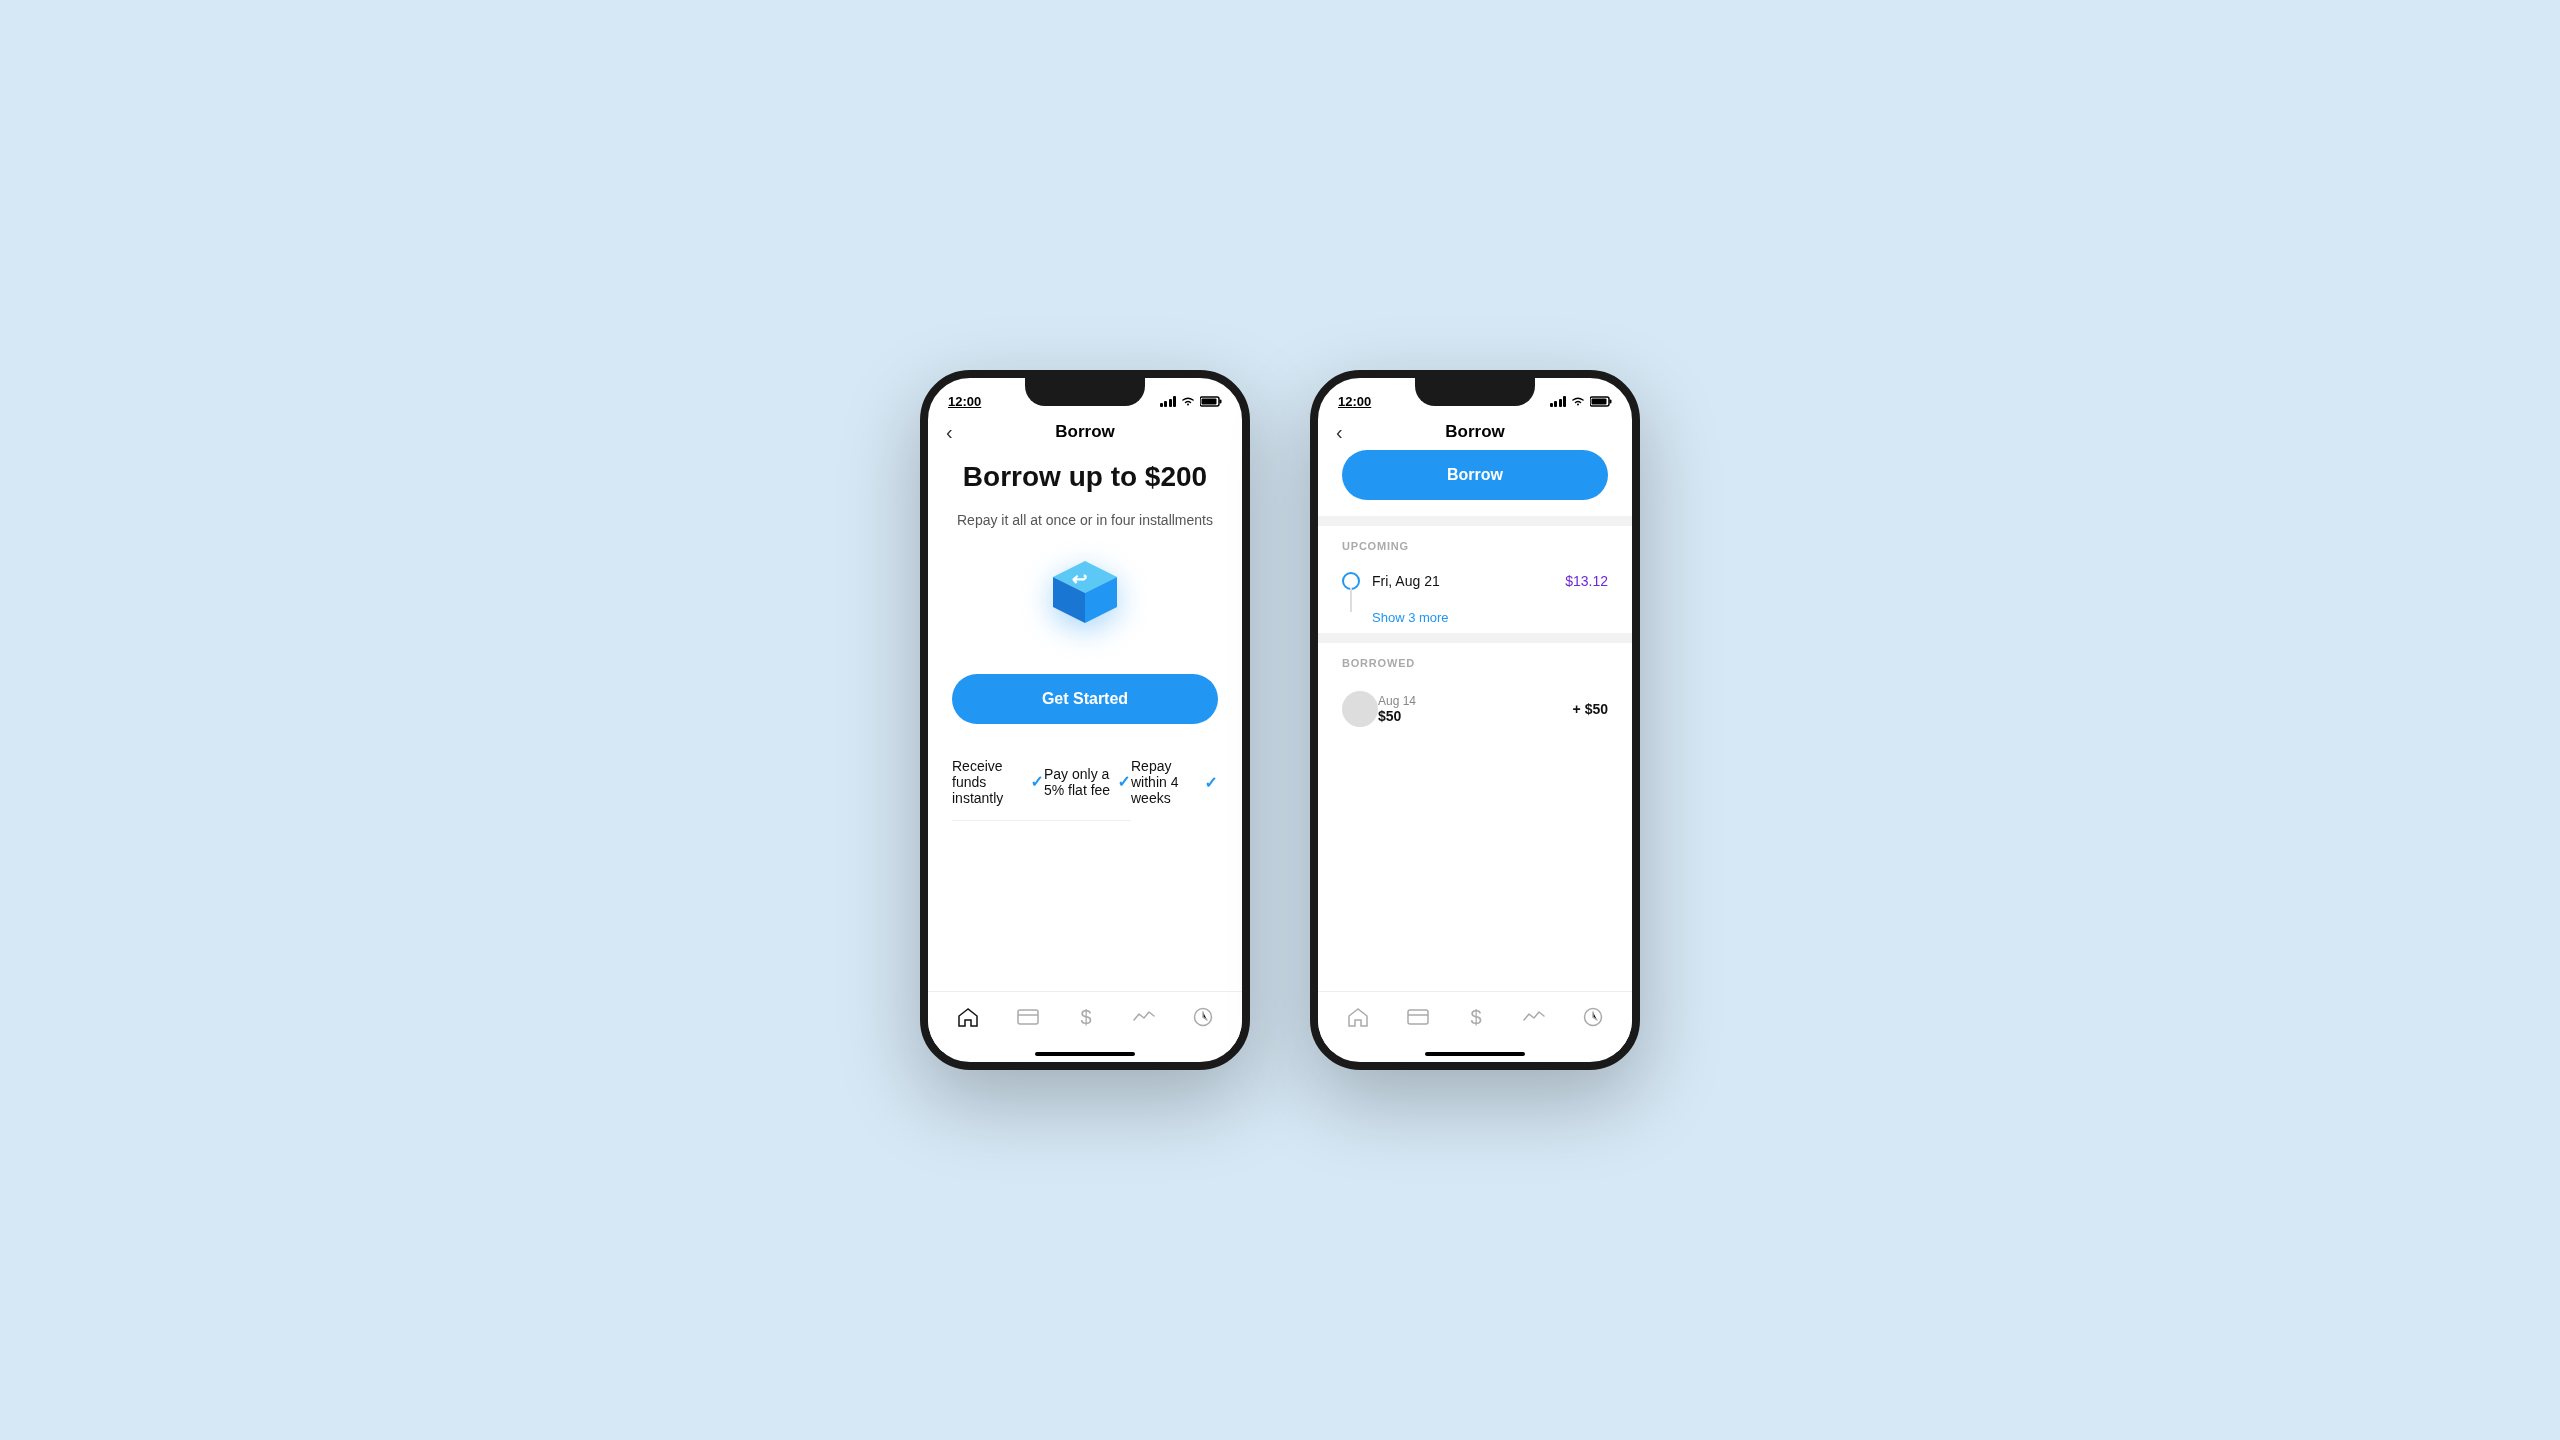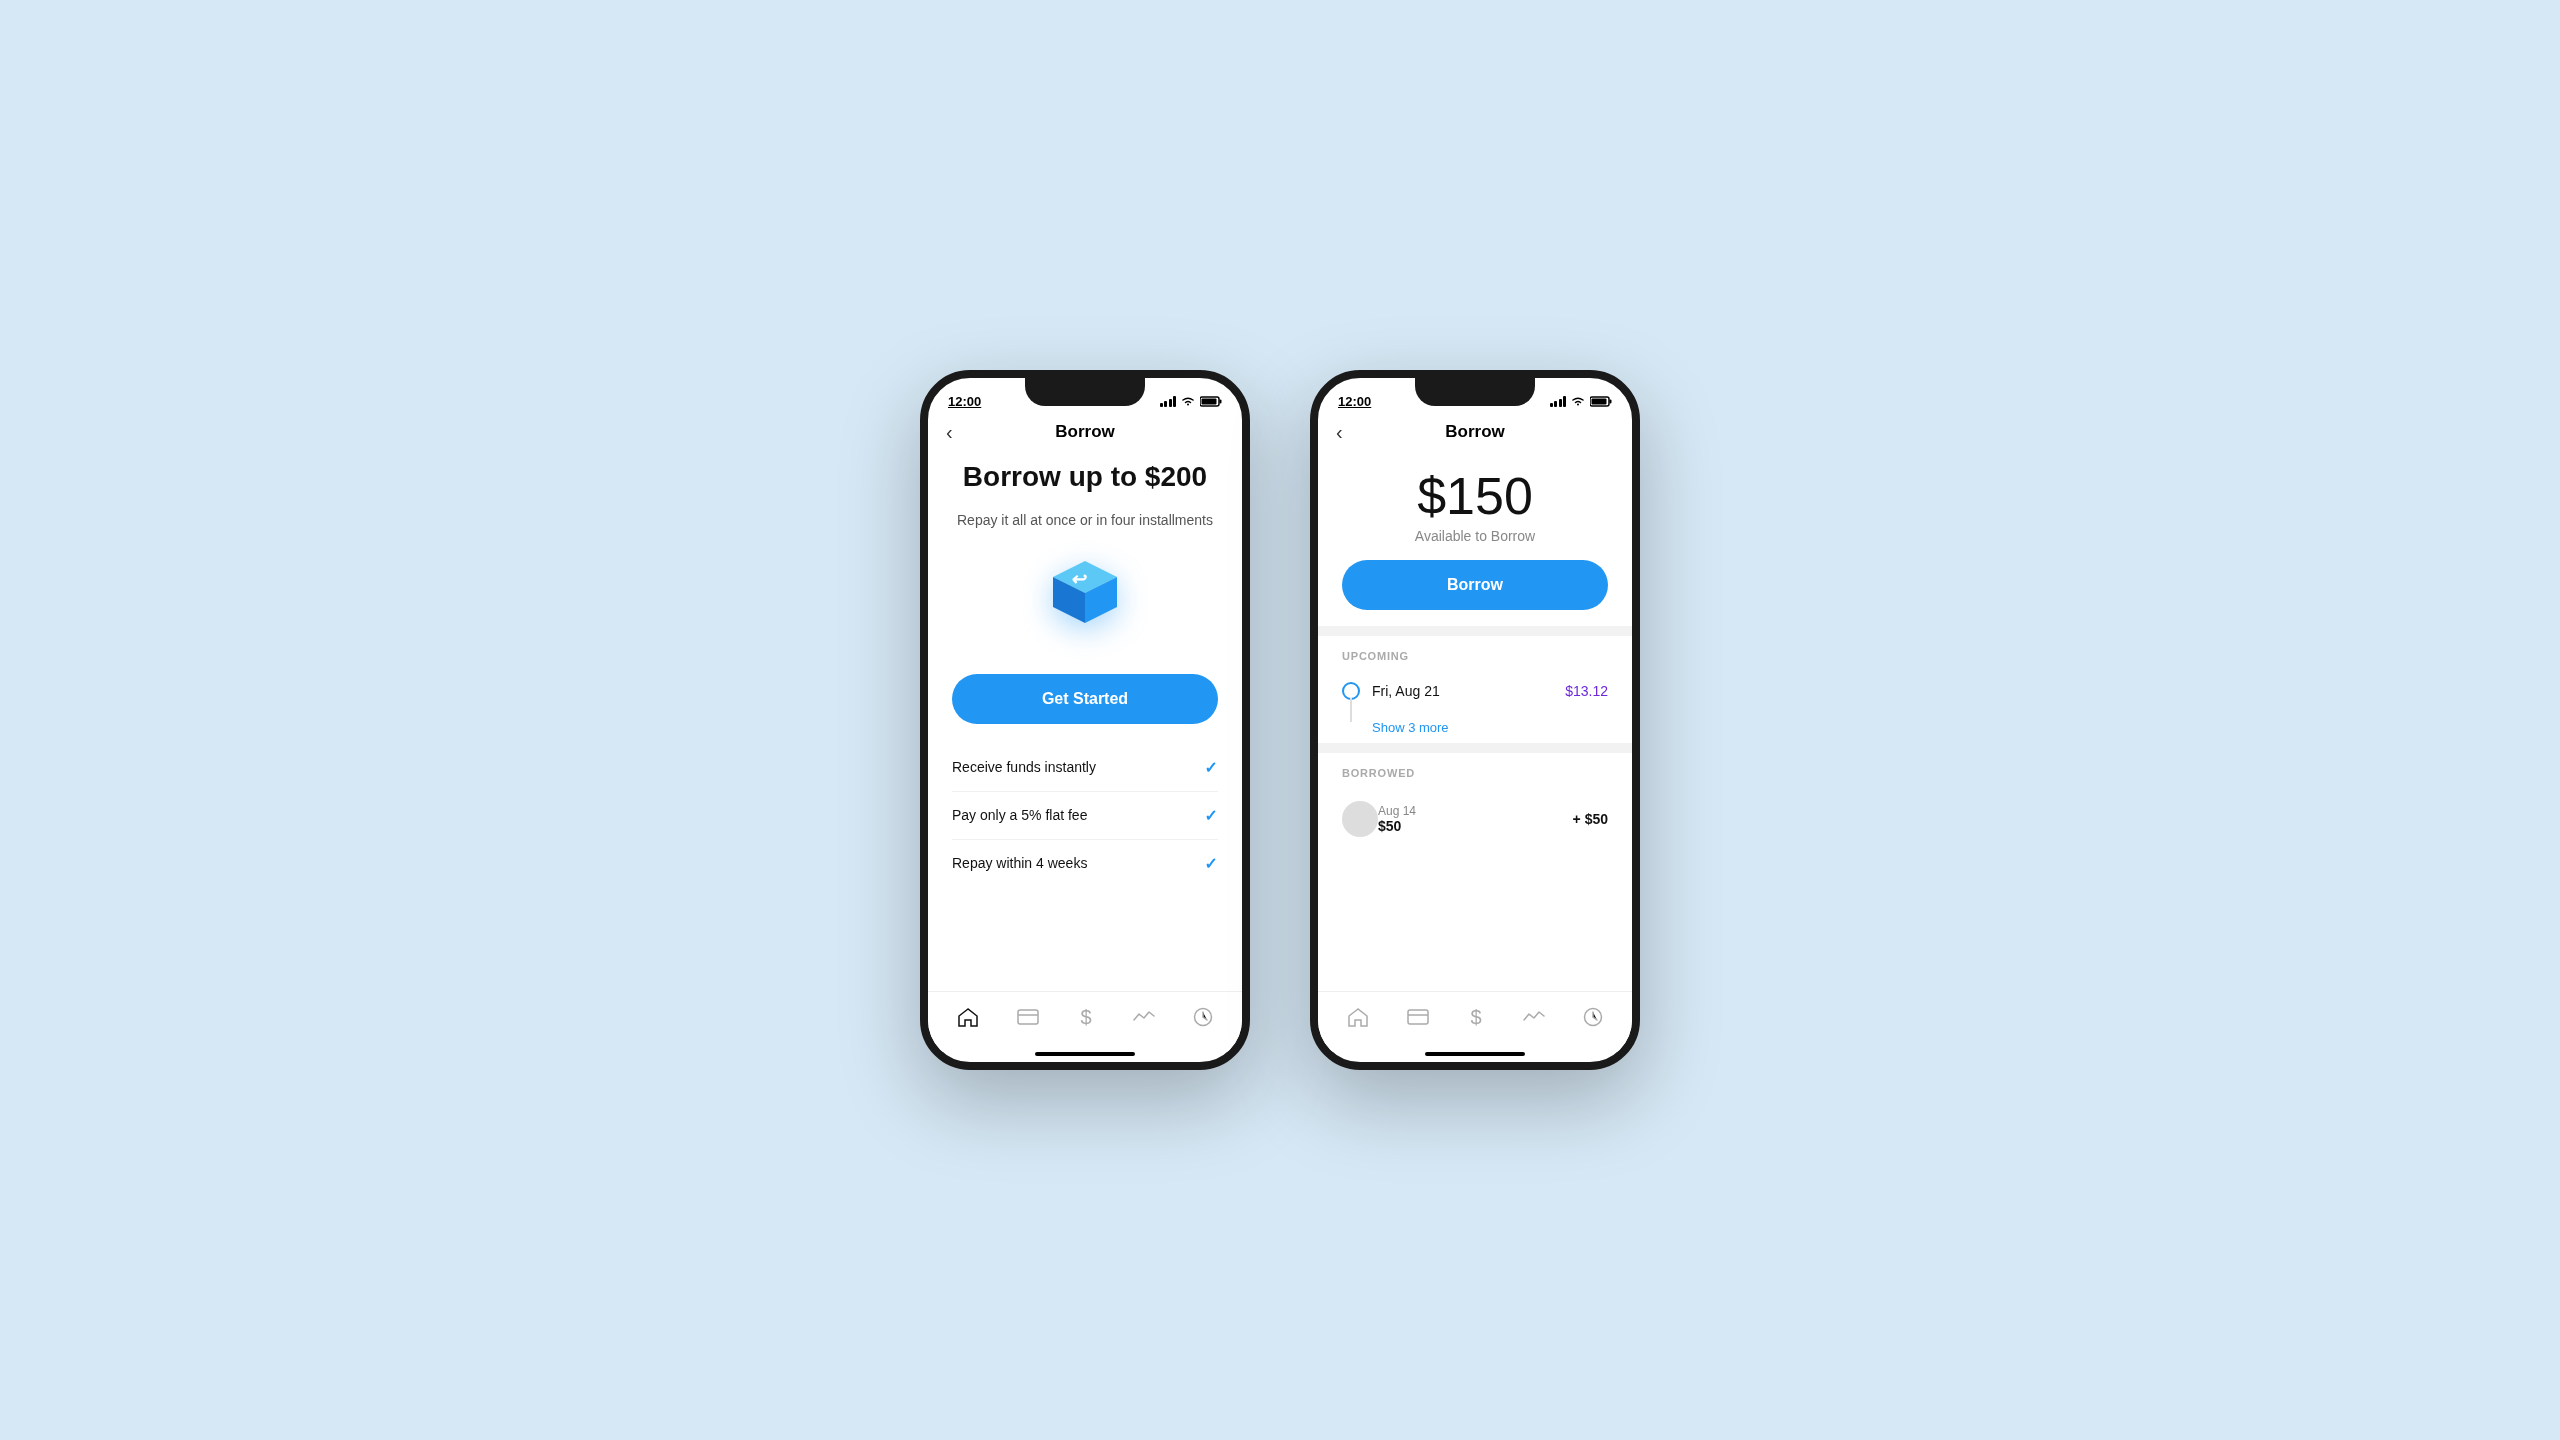--- a/index.html
+++ b/index.html
@@ -158,21 +158,21 @@
       font-size: 16px;
       font-weight: 600;
       cursor: pointer;
       margin-bottom: 20px;
     }
 
     
     .feature-list {
       width: 100%;
       display: flex;
-      flex-direction: column;
+      flex-direction: row;
       gap: 0;
     }
 
     .feature-item {
       display: flex;
       align-items: center;
       justify-content: space-between;
       padding: 14px 0;
       border-bottom: 1px solid #f0f0f0;
     }
@@ -515,24 +515,20 @@
         <rect x="19.5" y="3.5" width="2" height="4" rx="1" fill="#000"></rect>
       </svg>
     </div>
   </div>
 
   <div class="nav-header">
     <span class="nav-back">‹</span>
     <span class="nav-title">Borrow</span>
   </div>
 
-  <div class="amount-section">
-    <div class="amount-value">$150</div>
-    <div class="amount-label">Available to Borrow</div>
-  </div>
 
   <div class="borrow-btn-wrap">
     <button class="btn-borrow">Borrow</button>
   </div>
 
   <div class="section-divider"></div>
 
   <div class="section-label">UPCOMING</div>
 
   <div class="upcoming-item">

